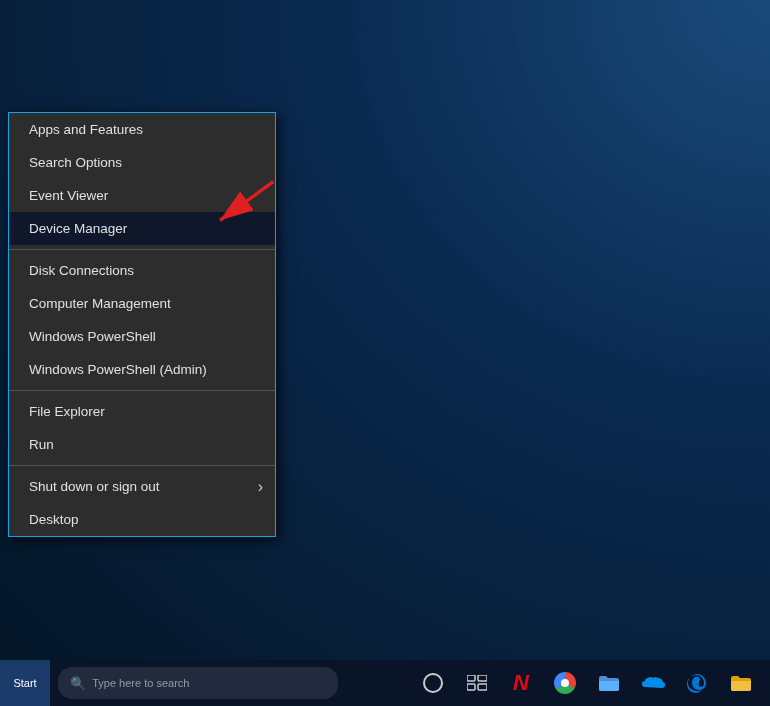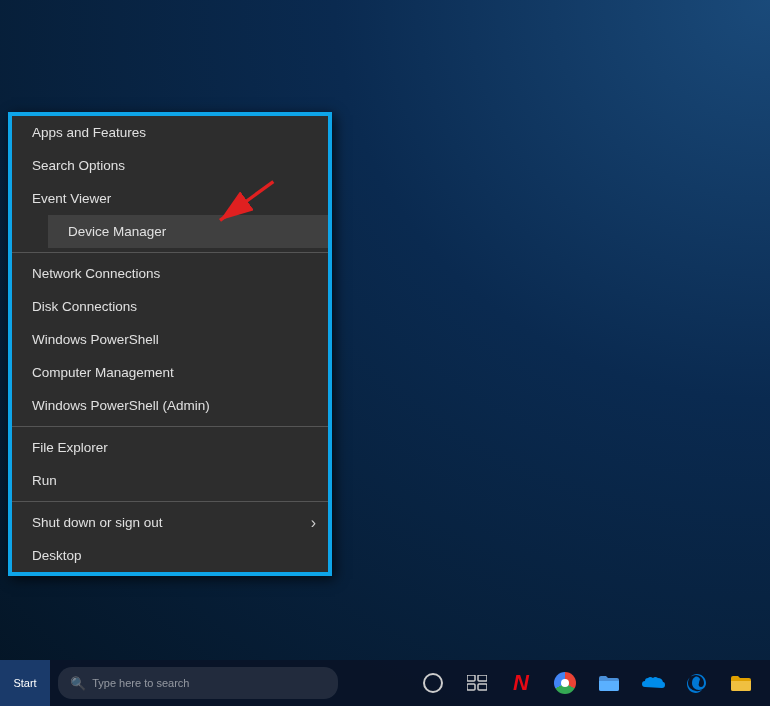--- a/index.html
+++ b/index.html
@@ -17,41 +17,40 @@
       width: 100%;
       height: 100%;
       position: relative;
     }
 
     
     .context-menu {
       position: absolute;
       left: 8px;
       top: 112px;
-      width: 324px;
+      width: 268px;
       background: #2d2d2d;
-      border: 4px solid #0ea5e9;
+      border: 1px solid #0ea5e9;
       z-index: 10;
       box-shadow: 3px 3px 12px rgba(0,0,0,0.7);
     }
 
     .menu-item {
       display: flex;
       align-items: center;
       padding: 9px 20px;
       color: #e0e0e0;
       font-size: 13.5px;
       cursor: pointer;
       position: relative;
       user-select: none;
     }
 
     .menu-item.highlighted {
-      background: #404040;
-      margin-left: 36px;
+      background: #0f172a;
     }
 
     .menu-divider {
       height: 1px;
       background: #555;
       margin: 4px 0;
     }
 
     .menu-item.has-arrow::after {
       content: '›';
@@ -190,30 +189,27 @@
     <div class="menu-item">
       <span>Event Viewer</span>
     </div>
     <div class="menu-item highlighted">
       <span>Device Manager</span>
     </div>
 
     <div class="menu-divider"></div>
 
     <div class="menu-item">
-      <span>Network Connections</span>
-    </div>
-    <div class="menu-item">
       <span>Disk Connections</span>
     </div>
     <div class="menu-item">
+      <span>Computer Management</span>
+    </div>
+    <div class="menu-item">
       <span>Windows PowerShell</span>
-    </div>
-    <div class="menu-item">
-      <span>Computer Management</span>
     </div>
     <div class="menu-item">
       <span>Windows PowerShell (Admin)</span>
     </div>
 
     <div class="menu-divider"></div>
 
     <div class="menu-item">
       <span>File Explorer</span>
     </div>

